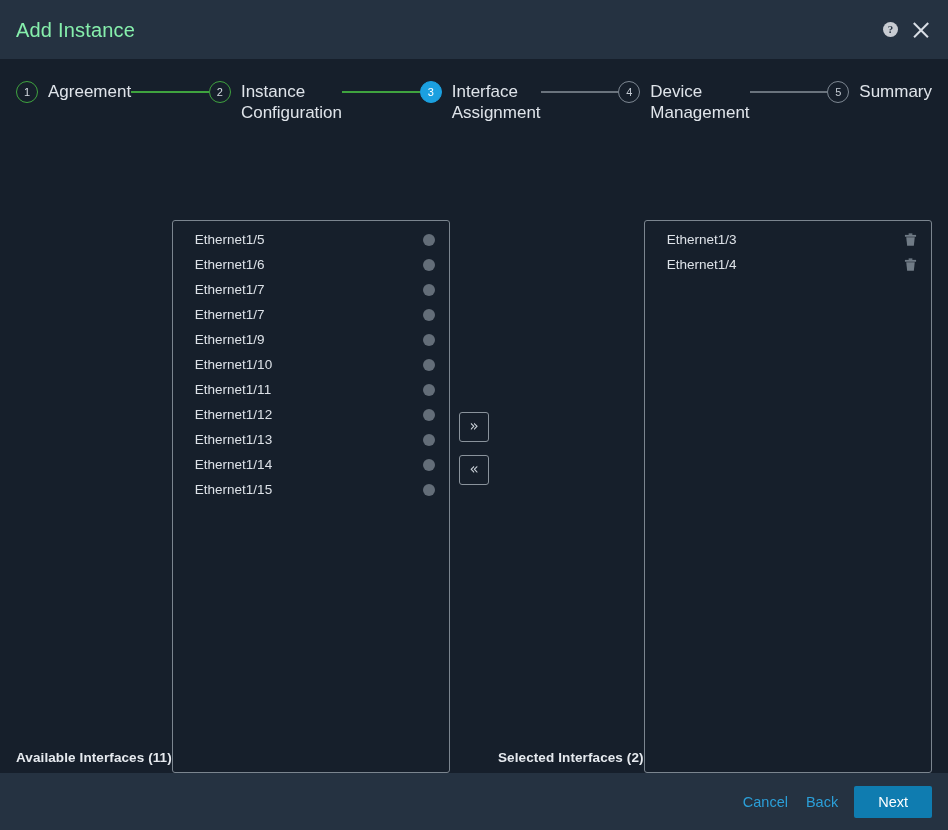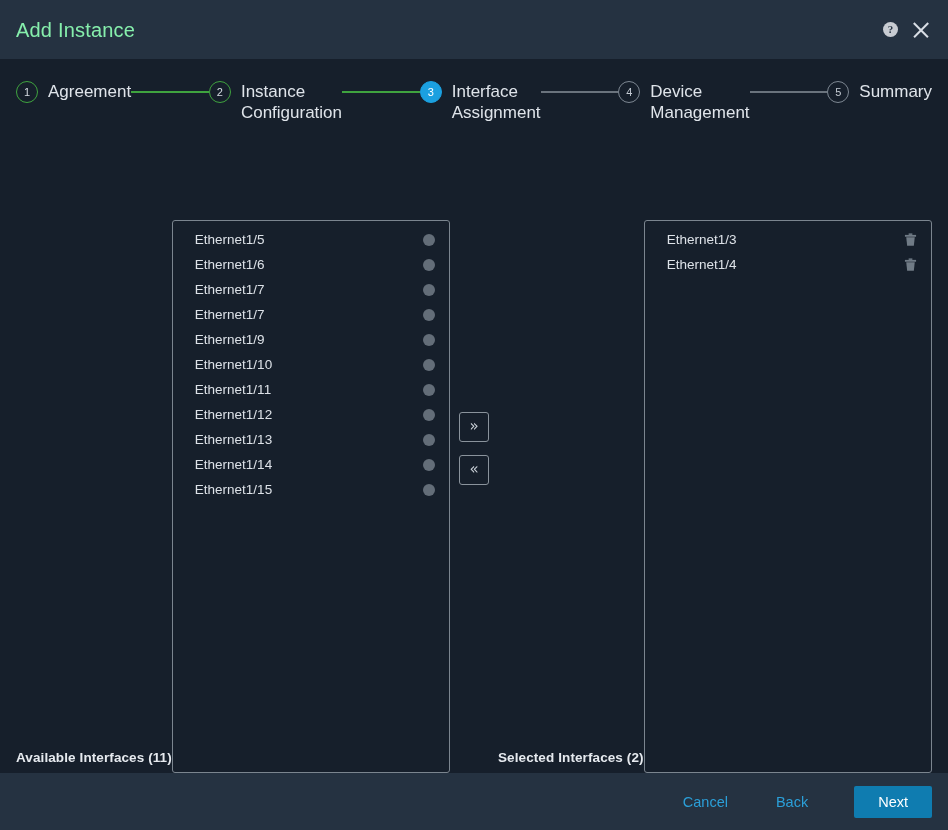--- a/index.html
+++ b/index.html
@@ -222,21 +222,21 @@
   }
 
   
   .footer {
     flex: 0 0 57px;
     height: 57px;
     background: #253241;
     display: flex;
     align-items: center;
     justify-content: flex-end;
-    gap: 44px;
+    gap: 14px;
     padding: 0 16px;
   }
   .link-btn {
     background: none;
     border: none;
     color: #2b9fd8;
     font-size: 14.5px;
     cursor: pointer;
     font-family: "Liberation Sans", sans-serif;
     padding: 4px 2px;

